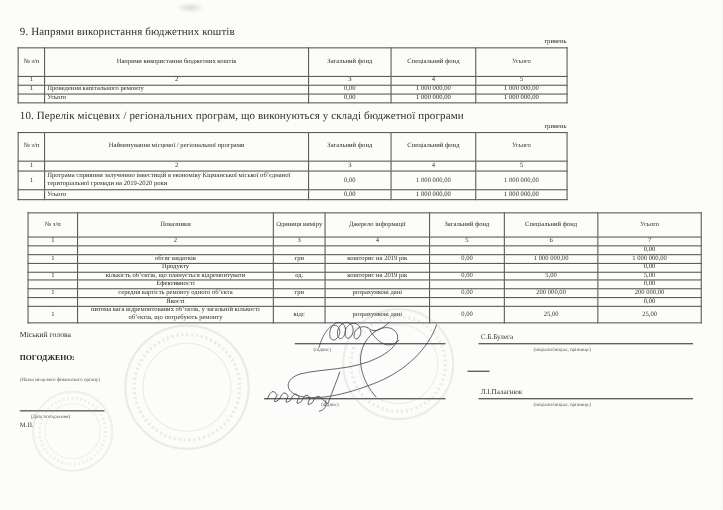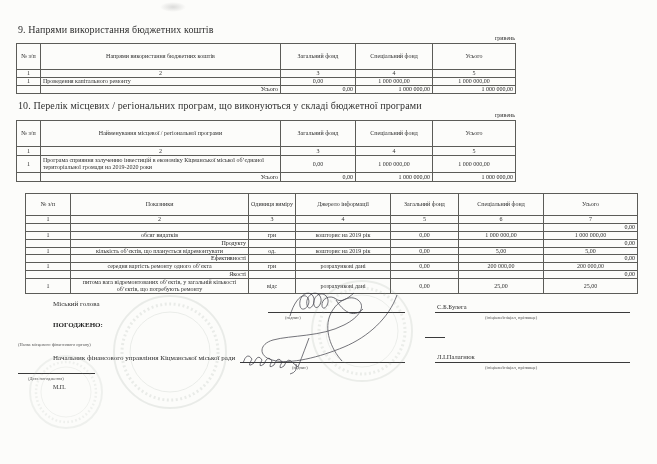--- a/index.html
+++ b/index.html
@@ -8,26 +8,26 @@
         font-family:"Liberation Serif","DejaVu Serif",serif;color:#303030;}
   .sec-title{position:absolute;font-size:10px;letter-spacing:.1px;white-space:nowrap;}
   .uah{position:absolute;font-size:6px;text-align:right;width:60px;}
   table.t{position:absolute;border-collapse:collapse;table-layout:fixed;}
   table.t td,table.t th{border:1px solid #5c5c58;padding:0 2px;font-weight:normal;
         font-size:6px;line-height:1.15;overflow:hidden;vertical-align:middle;}
   .hdr{text-align:center;font-size:6.5px;}
   .cnum{text-align:center;font-size:5.5px;}
   .c{text-align:center;}
   .l{text-align:left;}
-  .b{font-weight:bold;color:#1c1c1c;text-align:right;}
+  .b{font-weight:bold;color:#1c1c1c;}
   .small{font-size:5.5px;}
   .t11 td{font-size:5.5px;}
   .caption{position:absolute;font-size:4.5px;color:#555;white-space:nowrap;}
   .sigline{position:absolute;border-bottom:1px solid #3a3a3a;height:0;}
-  .lbl{position:absolute;font-size:7px;white-space:nowrap;margin-left:35px;}
+  .lbl{position:absolute;font-size:7px;white-space:nowrap;}
   .name{position:absolute;font-size:6.5px;white-space:nowrap;}
   .underlined{border-bottom:1px solid #333;padding-bottom:1px;}
   svg.overlay{position:absolute;left:0;top:0;pointer-events:none;}
   .smudge{position:absolute;left:160px;top:2px;width:26px;height:10px;border-radius:50%;
         background:radial-gradient(closest-side,rgba(120,120,120,.25),rgba(120,120,120,0));}
 </style>
 </head>
 <body>
 
 <div id="page">
@@ -229,21 +229,20 @@
   <div class="sigline" style="left:268px;top:312px;width:137px;"></div>
   <div class="caption" style="left:285px;top:315px;">(підпис)</div>
   <div class="name" style="left:437px;top:303px;">С.Б.Булега</div>
   <div class="sigline" style="left:435px;top:312px;width:195px;"></div>
   <div class="caption" style="left:485px;top:315px;">(ініціали/ініціал, прізвище)</div>
 
   <div class="lbl b" style="left:18px;top:321px;font-weight:bold;">ПОГОДЖЕНО:</div>
   <div class="caption" style="left:18px;top:342px;">(Назва місцевого фінансового органу)</div>
   <div class="sigline" style="left:425px;top:337px;width:20px;"></div>
 
-  <div class="lbl" style="left:18px;top:354px;">Начальник фінансового управління Кіцманської міської ради</div>
   <div class="sigline" style="left:240px;top:362px;width:165px;"></div>
   <div class="caption" style="left:292px;top:365px;">(підпис)</div>
   <div class="name" style="left:437px;top:353px;">Л.І.Палагнюк</div>
   <div class="sigline" style="left:435px;top:362px;width:195px;"></div>
   <div class="caption" style="left:485px;top:365px;">(ініціали/ініціал, прізвище)</div>
 
   <div class="sigline" style="left:18px;top:373px;width:77px;"></div>
   <div class="caption" style="left:28px;top:376px;">(Дата погодження)</div>
   <div class="lbl" style="left:18px;top:384px;font-size:6px;">М.П.</div>
 

